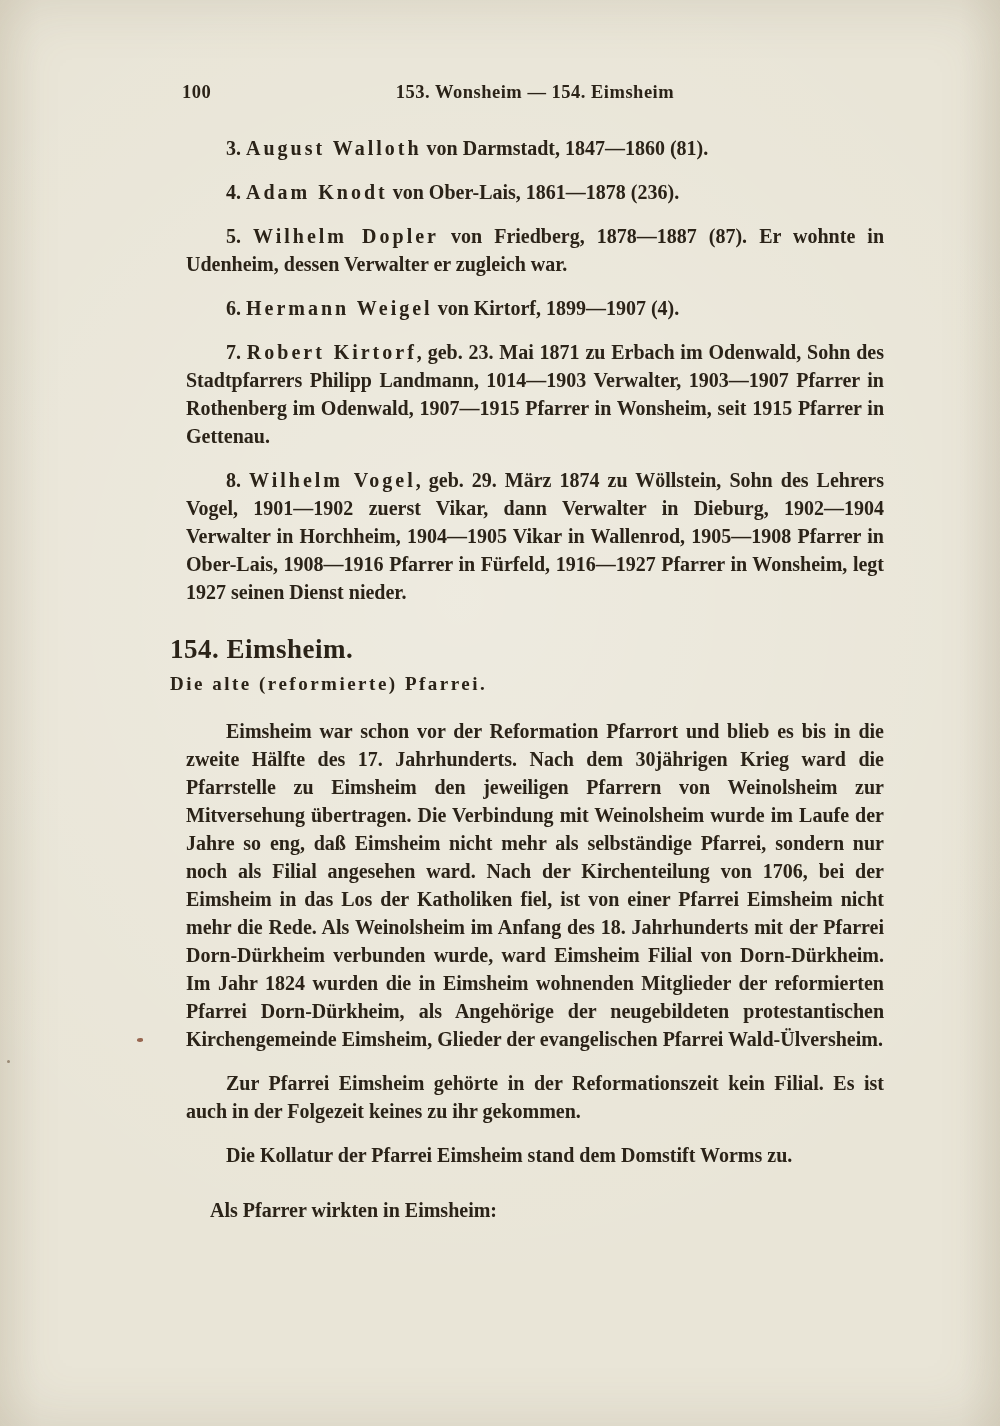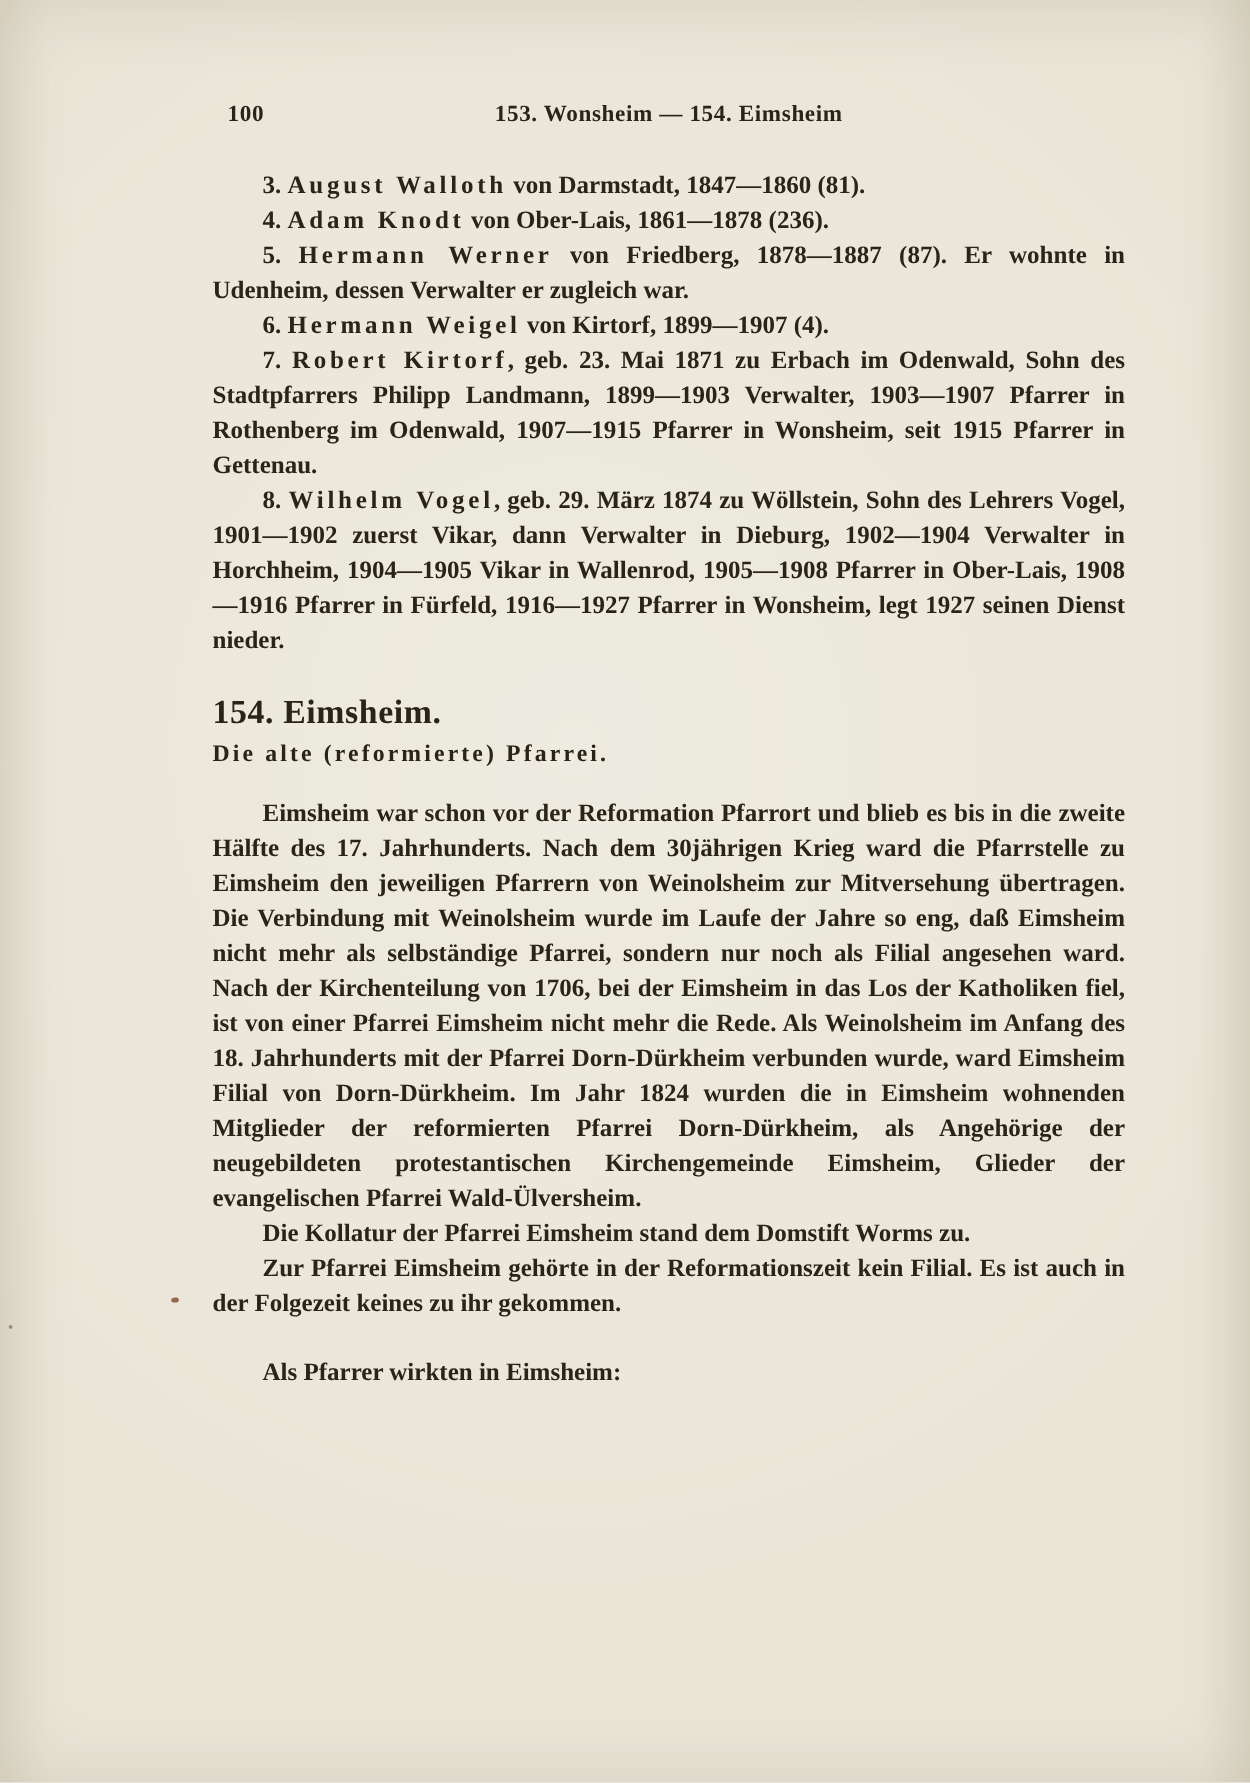--- a/index.html
+++ b/index.html
@@ -35,21 +35,21 @@
     position: absolute;
     left: 12px;
     top: 0;
   }
   .text-block {
     font-size: 20px;
     line-height: 28px;
     text-align: justify;
   }
   .pastor-list { margin-top: 31px; }
-  .pastor-item, .body-par { margin: 0; text-indent: 40px; }
+  .pastor-item, .body-par { margin: 16px; text-indent: 40px; }
   .spaced { letter-spacing: 3px; }
   .section-head {
     margin-top: 27px;
     text-align: left;
     font-size: 27px;
     line-height: 32px;
     letter-spacing: 0.5px;
   }
   .section-sub {
     margin-top: 7px;
@@ -101,39 +101,39 @@
       <span class="page-num">100</span>
       <span>153. Wonsheim — 154. Eimsheim</span>
     </div>
 
     <div class="text-block pastor-list">
 
         <p class="pastor-item"><span>3. </span><span class="spaced">August Walloth</span><span> von Darmstadt, 1847—1860 (81).</span></p>
 
         <p class="pastor-item"><span>4. </span><span class="spaced">Adam Knodt</span><span> von Ober-Lais, 1861—1878 (236).</span></p>
 
-        <p class="pastor-item"><span>5. </span><span class="spaced">Hermann Werner</span><span> von Friedberg, 1878—1887 (87). Er wohnte in Udenheim, dessen Verwalter er zugleich war.</span></p>
+        <p class="pastor-item"><span>5. </span><span class="spaced">Wilhelm Dopler</span><span> von Friedberg, 1878—1887 (87). Er wohnte in Udenheim, dessen Verwalter er zugleich war.</span></p>
 
         <p class="pastor-item"><span>6. </span><span class="spaced">Hermann Weigel</span><span> von Kirtorf, 1899—1907 (4).</span></p>
 
-        <p class="pastor-item"><span>7. </span><span class="spaced">Robert Kirtorf</span><span>, geb. 23. Mai 1871 zu Erbach im Odenwald, Sohn des Stadtpfarrers Philipp Landmann, 1899—1903 Verwalter, 1903—1907 Pfarrer in Rothenberg im Odenwald, 1907—1915 Pfarrer in Wonsheim, seit 1915 Pfarrer in Gettenau.</span></p>
+        <p class="pastor-item"><span>7. </span><span class="spaced">Robert Kirtorf</span><span>, geb. 23. Mai 1871 zu Erbach im Odenwald, Sohn des Stadtpfarrers Philipp Landmann, 1014—1903 Verwalter, 1903—1907 Pfarrer in Rothenberg im Odenwald, 1907—1915 Pfarrer in Wonsheim, seit 1915 Pfarrer in Gettenau.</span></p>
 
         <p class="pastor-item"><span>8. </span><span class="spaced">Wilhelm Vogel</span><span>, geb. 29. März 1874 zu Wöllstein, Sohn des Lehrers Vogel, 1901—1902 zuerst Vikar, dann Verwalter in Dieburg, 1902—1904 Verwalter in Horchheim, 1904—1905 Vikar in Wallenrod, 1905—1908 Pfarrer in Ober-Lais, 1908—1916 Pfarrer in Fürfeld, 1916—1927 Pfarrer in Wonsheim, legt 1927 seinen Dienst nieder.</span></p>
 
       </div>
 
     <div class="section-head">154. Eimsheim.</div>
     <div class="section-sub spaced">Die alte (reformierte) Pfarrei.</div>
 
     <div class="text-block paragraphs">
 
         <p class="body-par">Eimsheim war schon vor der Reformation Pfarrort und blieb es bis in die zweite Hälfte des 17. Jahrhunderts. Nach dem 30jährigen Krieg ward die Pfarrstelle zu Eimsheim den jeweiligen Pfarrern von Weinolsheim zur Mitversehung übertragen. Die Verbindung mit Weinolsheim wurde im Laufe der Jahre so eng, daß Eimsheim nicht mehr als selbständige Pfarrei, sondern nur noch als Filial angesehen ward. Nach der Kirchenteilung von 1706, bei der Eimsheim in das Los der Katholiken fiel, ist von einer Pfarrei Eimsheim nicht mehr die Rede. Als Weinolsheim im Anfang des 18. Jahrhunderts mit der Pfarrei Dorn-Dürkheim verbunden wurde, ward Eimsheim Filial von Dorn-Dürkheim. Im Jahr 1824 wurden die in Eimsheim wohnenden Mitglieder der reformierten Pfarrei Dorn-Dürkheim, als Angehörige der neugebildeten protestantischen Kirchengemeinde Eimsheim, Glieder der evangelischen Pfarrei Wald-Ülversheim.</p>
 
+        <p class="body-par">Zur Pfarrei Eimsheim gehörte in der Reformationszeit kein Filial. Es ist auch in der Folgezeit keines zu ihr gekommen.</p>
+
         <p class="body-par">Die Kollatur der Pfarrei Eimsheim stand dem Domstift Worms zu.</p>
-
-        <p class="body-par">Zur Pfarrei Eimsheim gehörte in der Reformationszeit kein Filial. Es ist auch in der Folgezeit keines zu ihr gekommen.</p>
       </div>
 
     <p class="pastors-intro">Als Pfarrer wirkten in Eimsheim:</p>
 
 
   </div>
 </div>
 
 </body></html>

